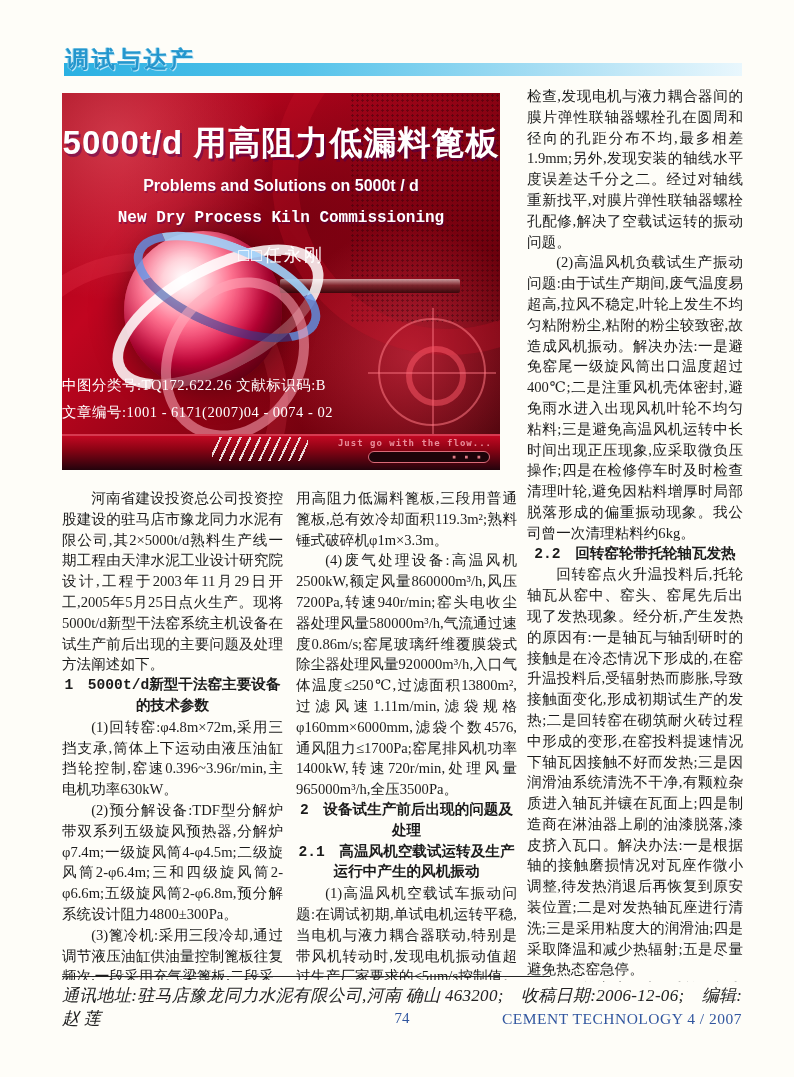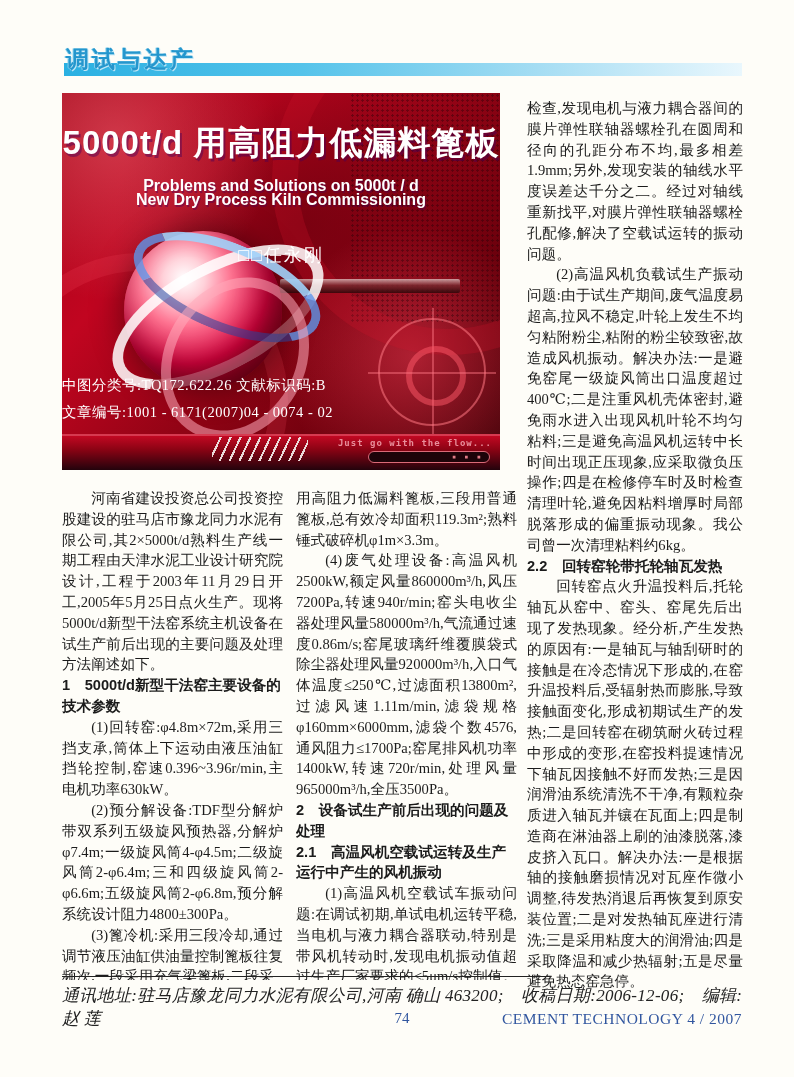--- a/index.html
+++ b/index.html
@@ -56,21 +56,21 @@
     text-shadow:2px 3px 0 rgba(70,0,90,.45);
     z-index:5;white-space:nowrap;
   }
   .banner-sub{
     position:absolute;left:0;width:100%;text-align:center;
     font-family:"Liberation Sans","DejaVu Sans",sans-serif;
     color:#fff;font-weight:bold;font-size:16px;
     text-shadow:1px 2px 0 rgba(70,0,90,.4);
     z-index:5;
   }
-  .sub1{top:84px;} .sub2{top:98px;}
+  .sub1{top:84px;} .sub2{top:116px;font-family:Liberation Mono, monospace;}
   .banner-author{
     position:absolute;top:150px;left:0;width:100%;text-align:center;
     color:#fff;font-size:18px;letter-spacing:2px;z-index:6;
     font-family:"Liberation Sans","DejaVu Sans",sans-serif;
   }
   .atom{
     position:absolute;left:62px;top:138px;width:158px;height:158px;border-radius:50%;
     background:radial-gradient(circle at 38% 30%, #ffffff, #ffd2da 14%, #ff7492 32%, #da0340 58%, #8c0019 82%, #58000f);
     box-shadow:0 0 34px rgba(0,0,0,.45), inset -12px -18px 34px rgba(55,0,10,.6);
     z-index:3;
@@ -145,26 +145,26 @@
 
   
   .col{
     position:absolute;
     font-size:14.6px;line-height:20.8px;
     text-align:justify;
     overflow:hidden;
   }
   .col-1{left:62px;top:488px;width:221px;height:492px;}
   .col-2{left:296px;top:488px;width:221px;height:492px;}
-  .col-3{left:527px;top:98px;width:216px;height:896px;}
+  .col-3{left:527px;top:86px;width:216px;height:896px;}
   .block{margin:0;}
   .block.indent{text-indent:2em;}
   .block.heading{
-    font-family:Liberation Sans, sans-serif;
-    font-weight:bold;text-align:left;text-indent:0;
+    font-family:Liberation Mono, monospace;
+    font-weight:bold;text-align:center;text-indent:0;
   }
 
   
   .footnote-rule{
     position:absolute;left:62px;top:976px;width:488px;height:0;
     border-top:1.5px solid #222;
   }
   .footnote{
     position:absolute;left:62px;top:984px;width:690px;
     font-size:17px;font-style:italic;color:#222;letter-spacing:.3px;

